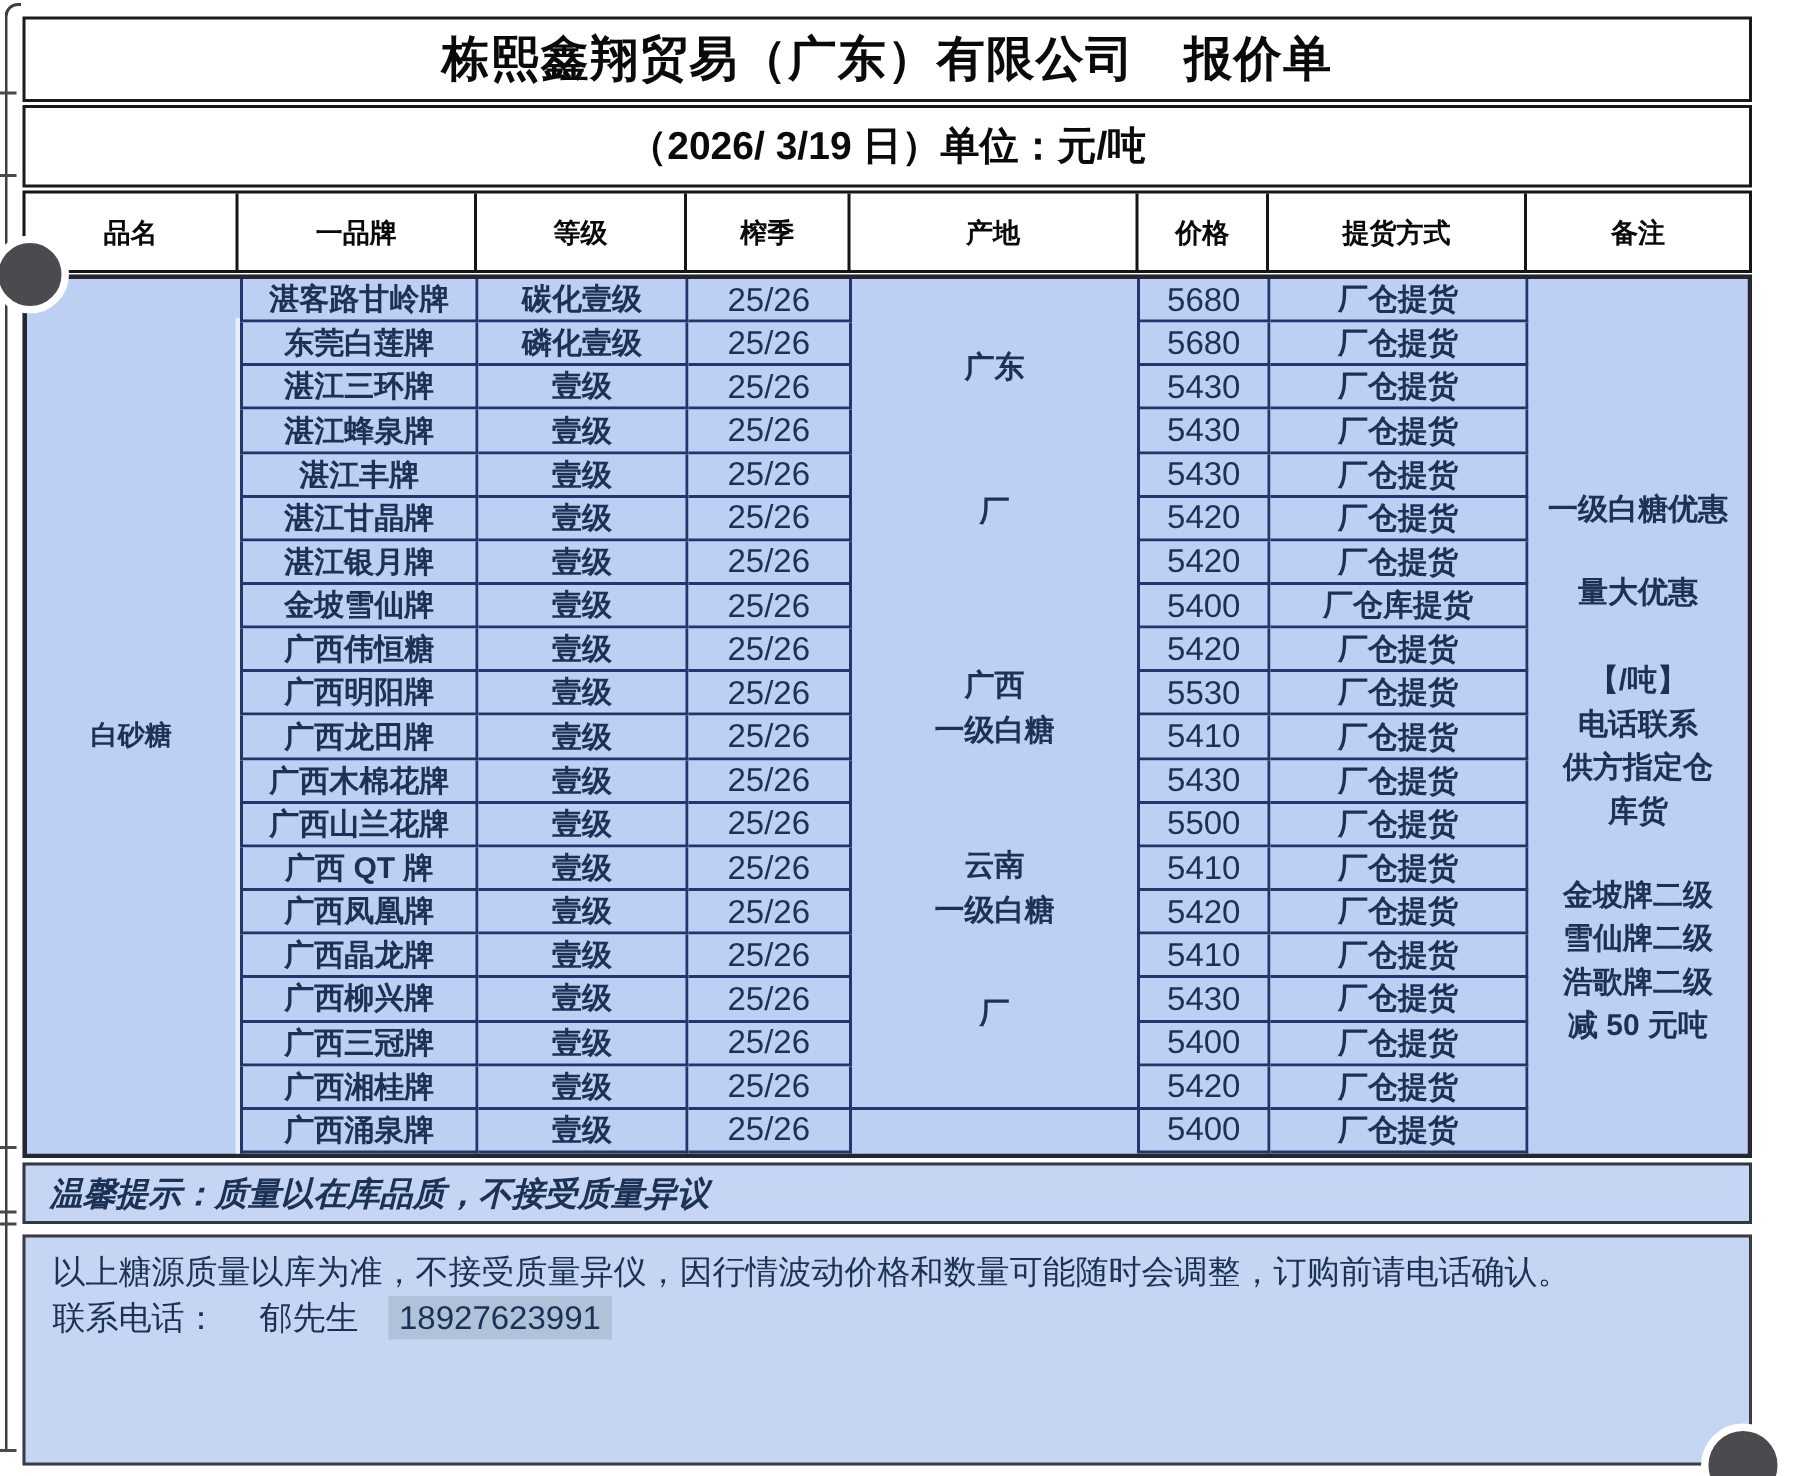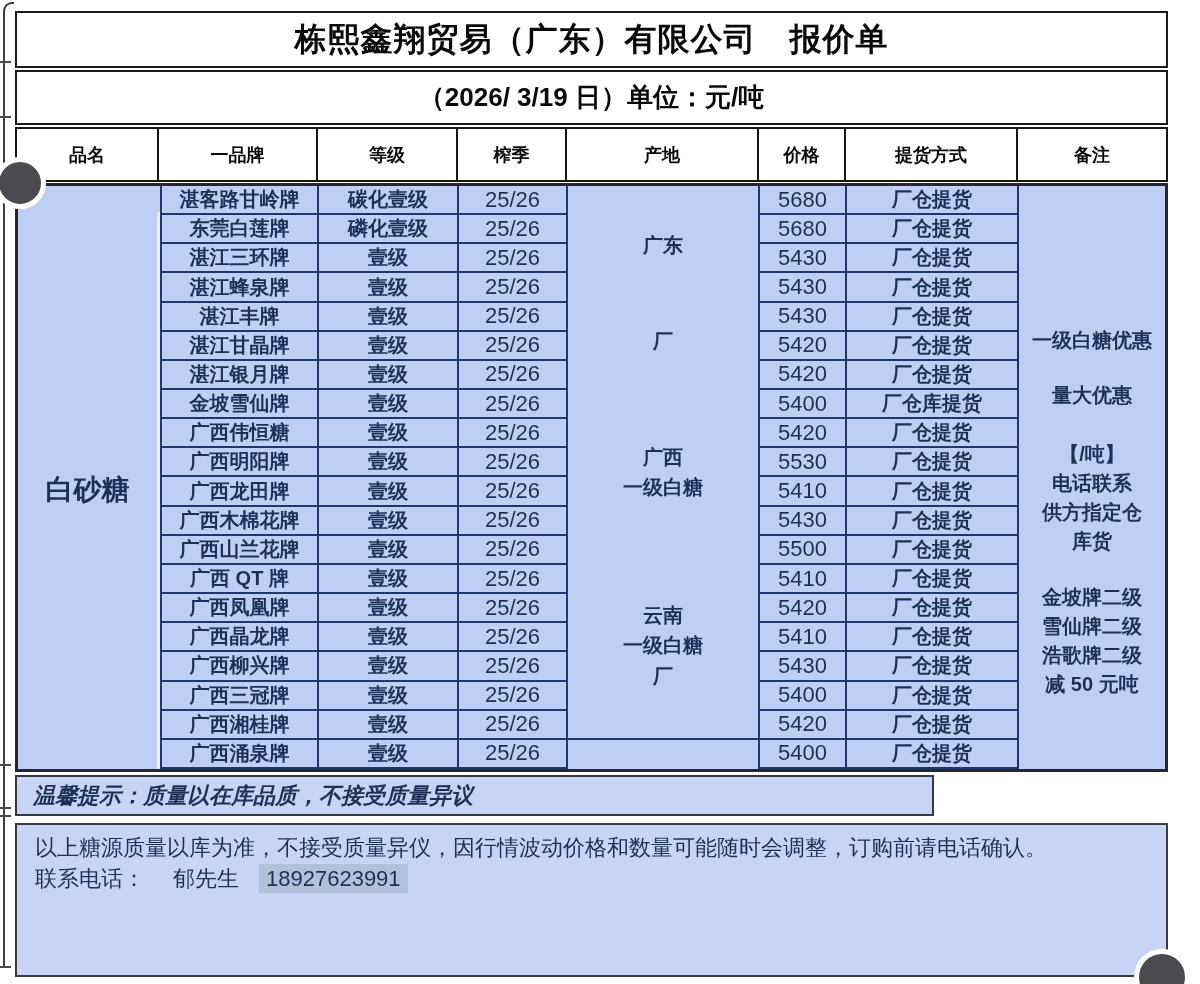--- a/index.html
+++ b/index.html
@@ -62,24 +62,24 @@
   }
   .num{ font-weight:400; font-size:22px; }
   .pane-r{ border-right:3px solid #e9eefb; }   
   .brand-cell{ border-left:2px solid var(--cell-border); }
   .no-b{ border-bottom:none; }
   .no-r{ border-right:none; }
   .merged{ position:relative; display:block; }
   .mblock{ position:absolute; left:0; width:100%; text-align:center; }
   .mline{ line-height:30px; }
   .remark-cell .mline{ line-height:29px; }
-  .product-cell{ font-size:28px;margin-top:26px; }
+  .product-cell{ font-size:18px;margin-top:26px; }
 
   .notice-bar{
-    position:absolute; left:15px; top:775px; width:919px; height:41px;
+    position:absolute; left:15px; top:775px; width:1153px; height:41px;
     background:var(--notice-bg); border:2px solid #333842;
     display:flex; align-items:center; padding-left:16px;
     font-size:22px; font-weight:bold; font-style:italic; color:var(--dark-text);
   }
   .footer-box{
     position:absolute; left:15px; top:823px; width:1153px; height:154px;
     background:var(--notice-bg); border:2px solid #3a3a40;
     padding:7px 0 0 18px; color:var(--dark-text); font-size:22px; line-height:31px;
   }
   .contact-name{ margin-left:28px; }
@@ -229,21 +229,21 @@
         <div class="mblock" style="top: 44px;">
           <div class="mline">广东</div>
         </div>
         <div class="mblock" style="top: 140px;">
           <div class="mline">厂</div>
         </div>
         <div class="mblock" style="top: 256px;">
           <div class="mline">广西</div>
           <div class="mline">一级白糖</div>
         </div>
-        <div class="mblock" style="top: 414px;">
+        <div class="mblock" style="top: 376px;">
           <div class="mline">云南</div>
           <div class="mline">一级白糖</div>
         </div>
         <div class="mblock" style="top: 475px;">
           <div class="mline">厂</div>
         </div>
       </div>
       <div class="bcell no-b" style="grid-area: 20 / 5;"></div>
       <div class="bcell merged remark-cell no-r no-b" style="grid-area: 1 / 8 / 21;">
         <div class="mblock" style="top: 140px;">

